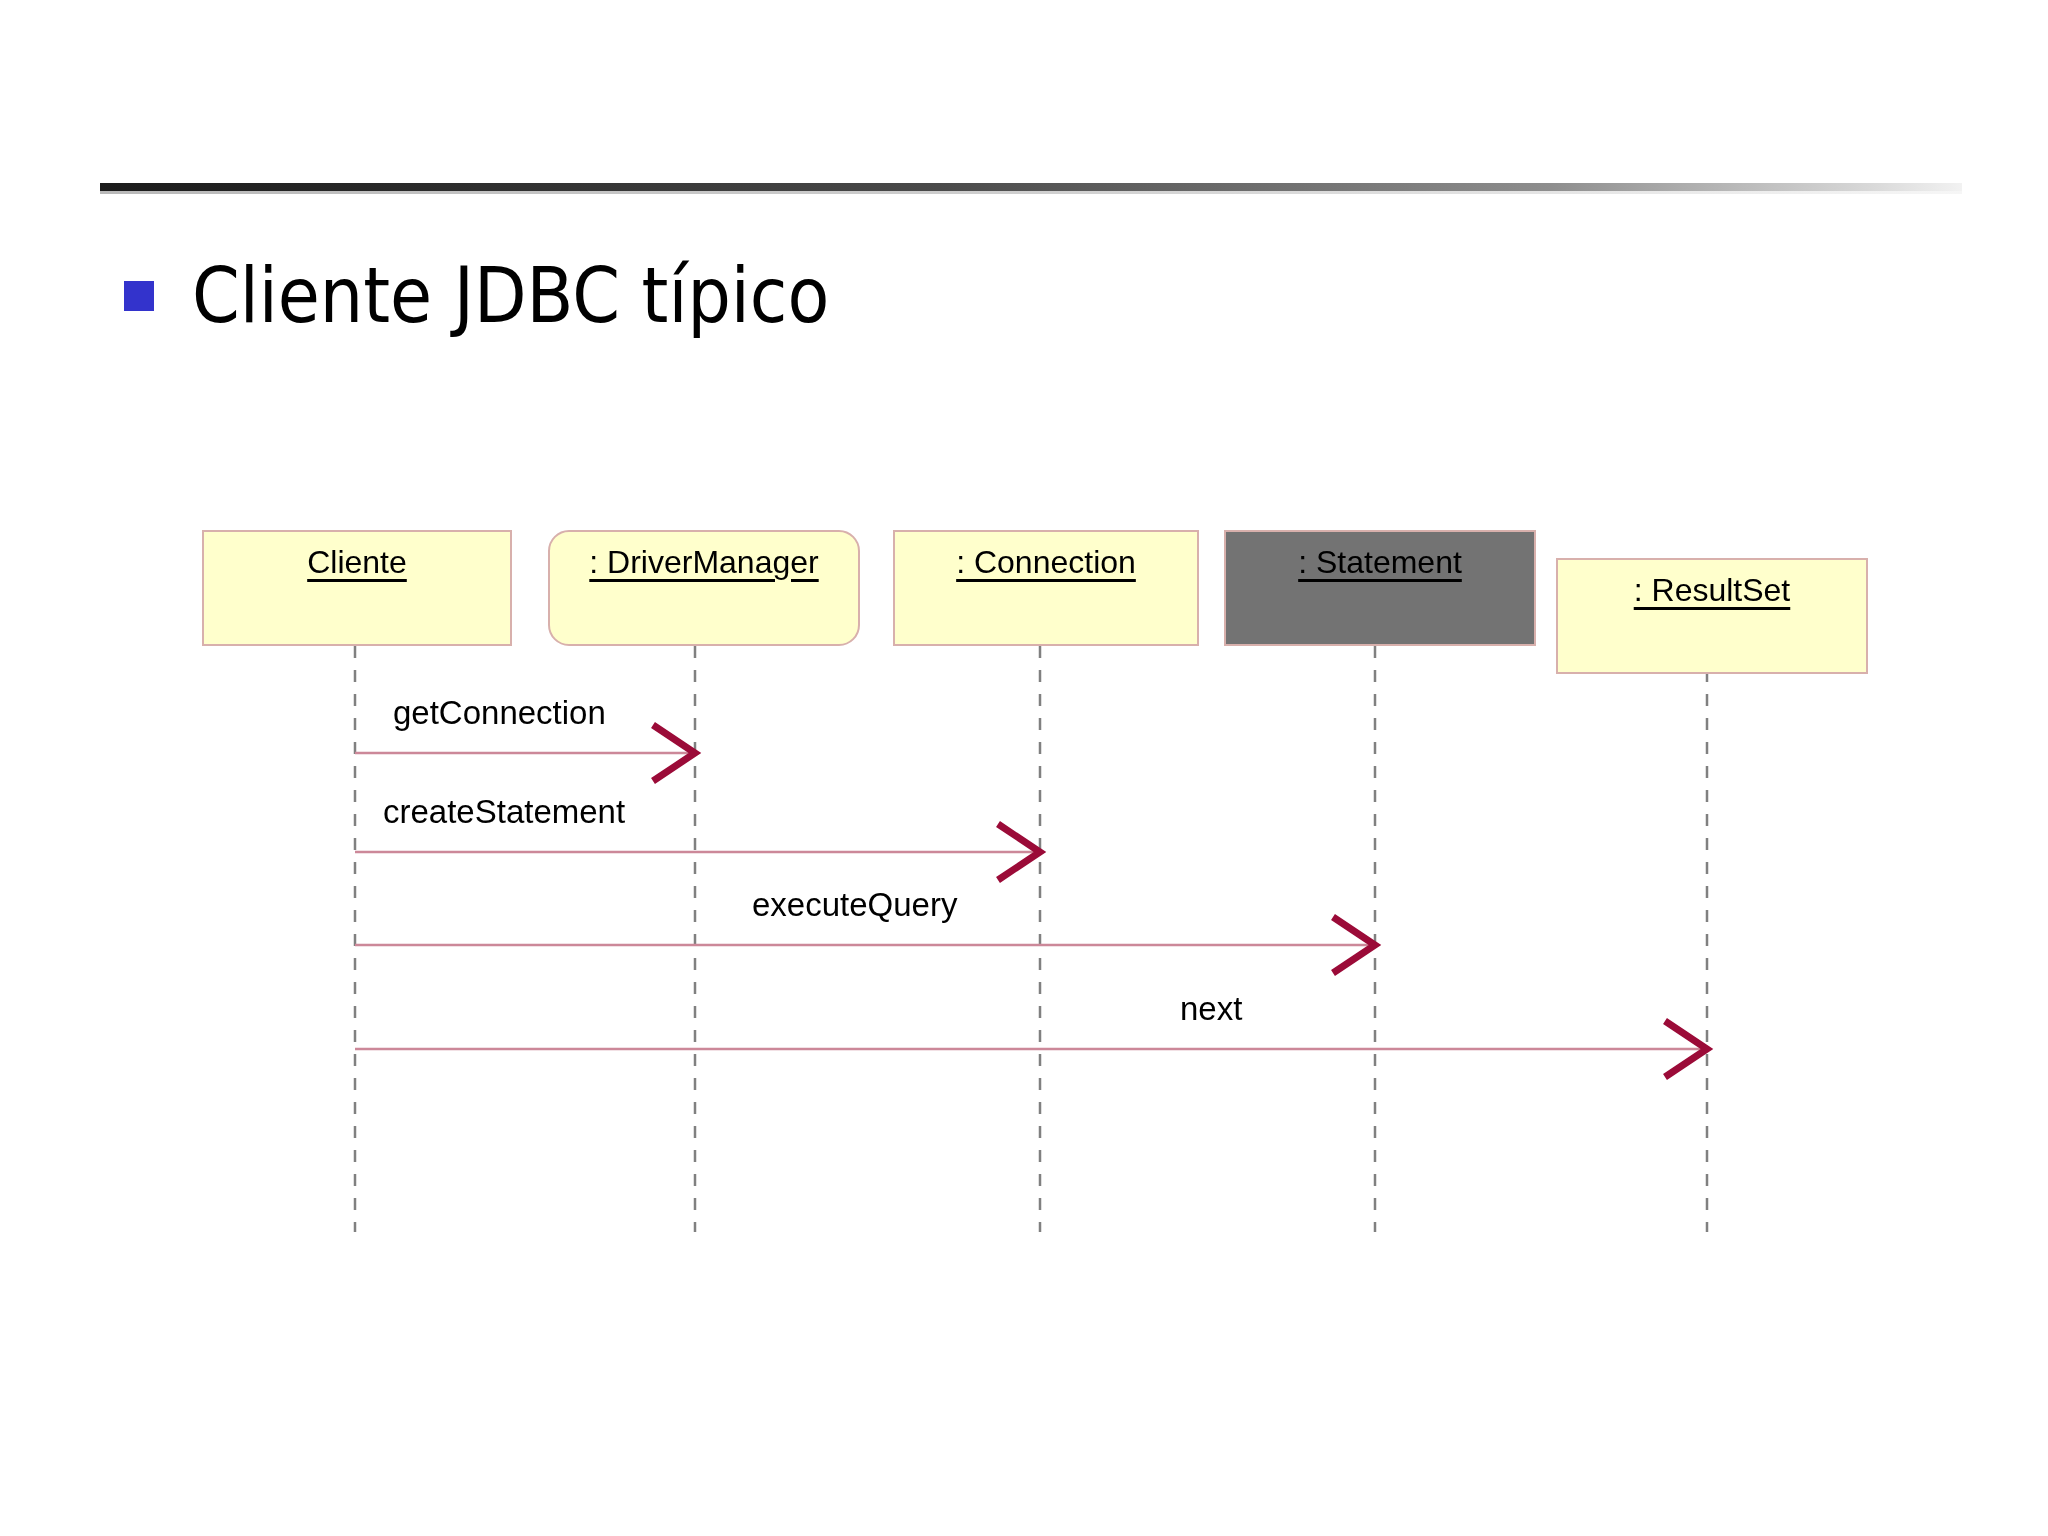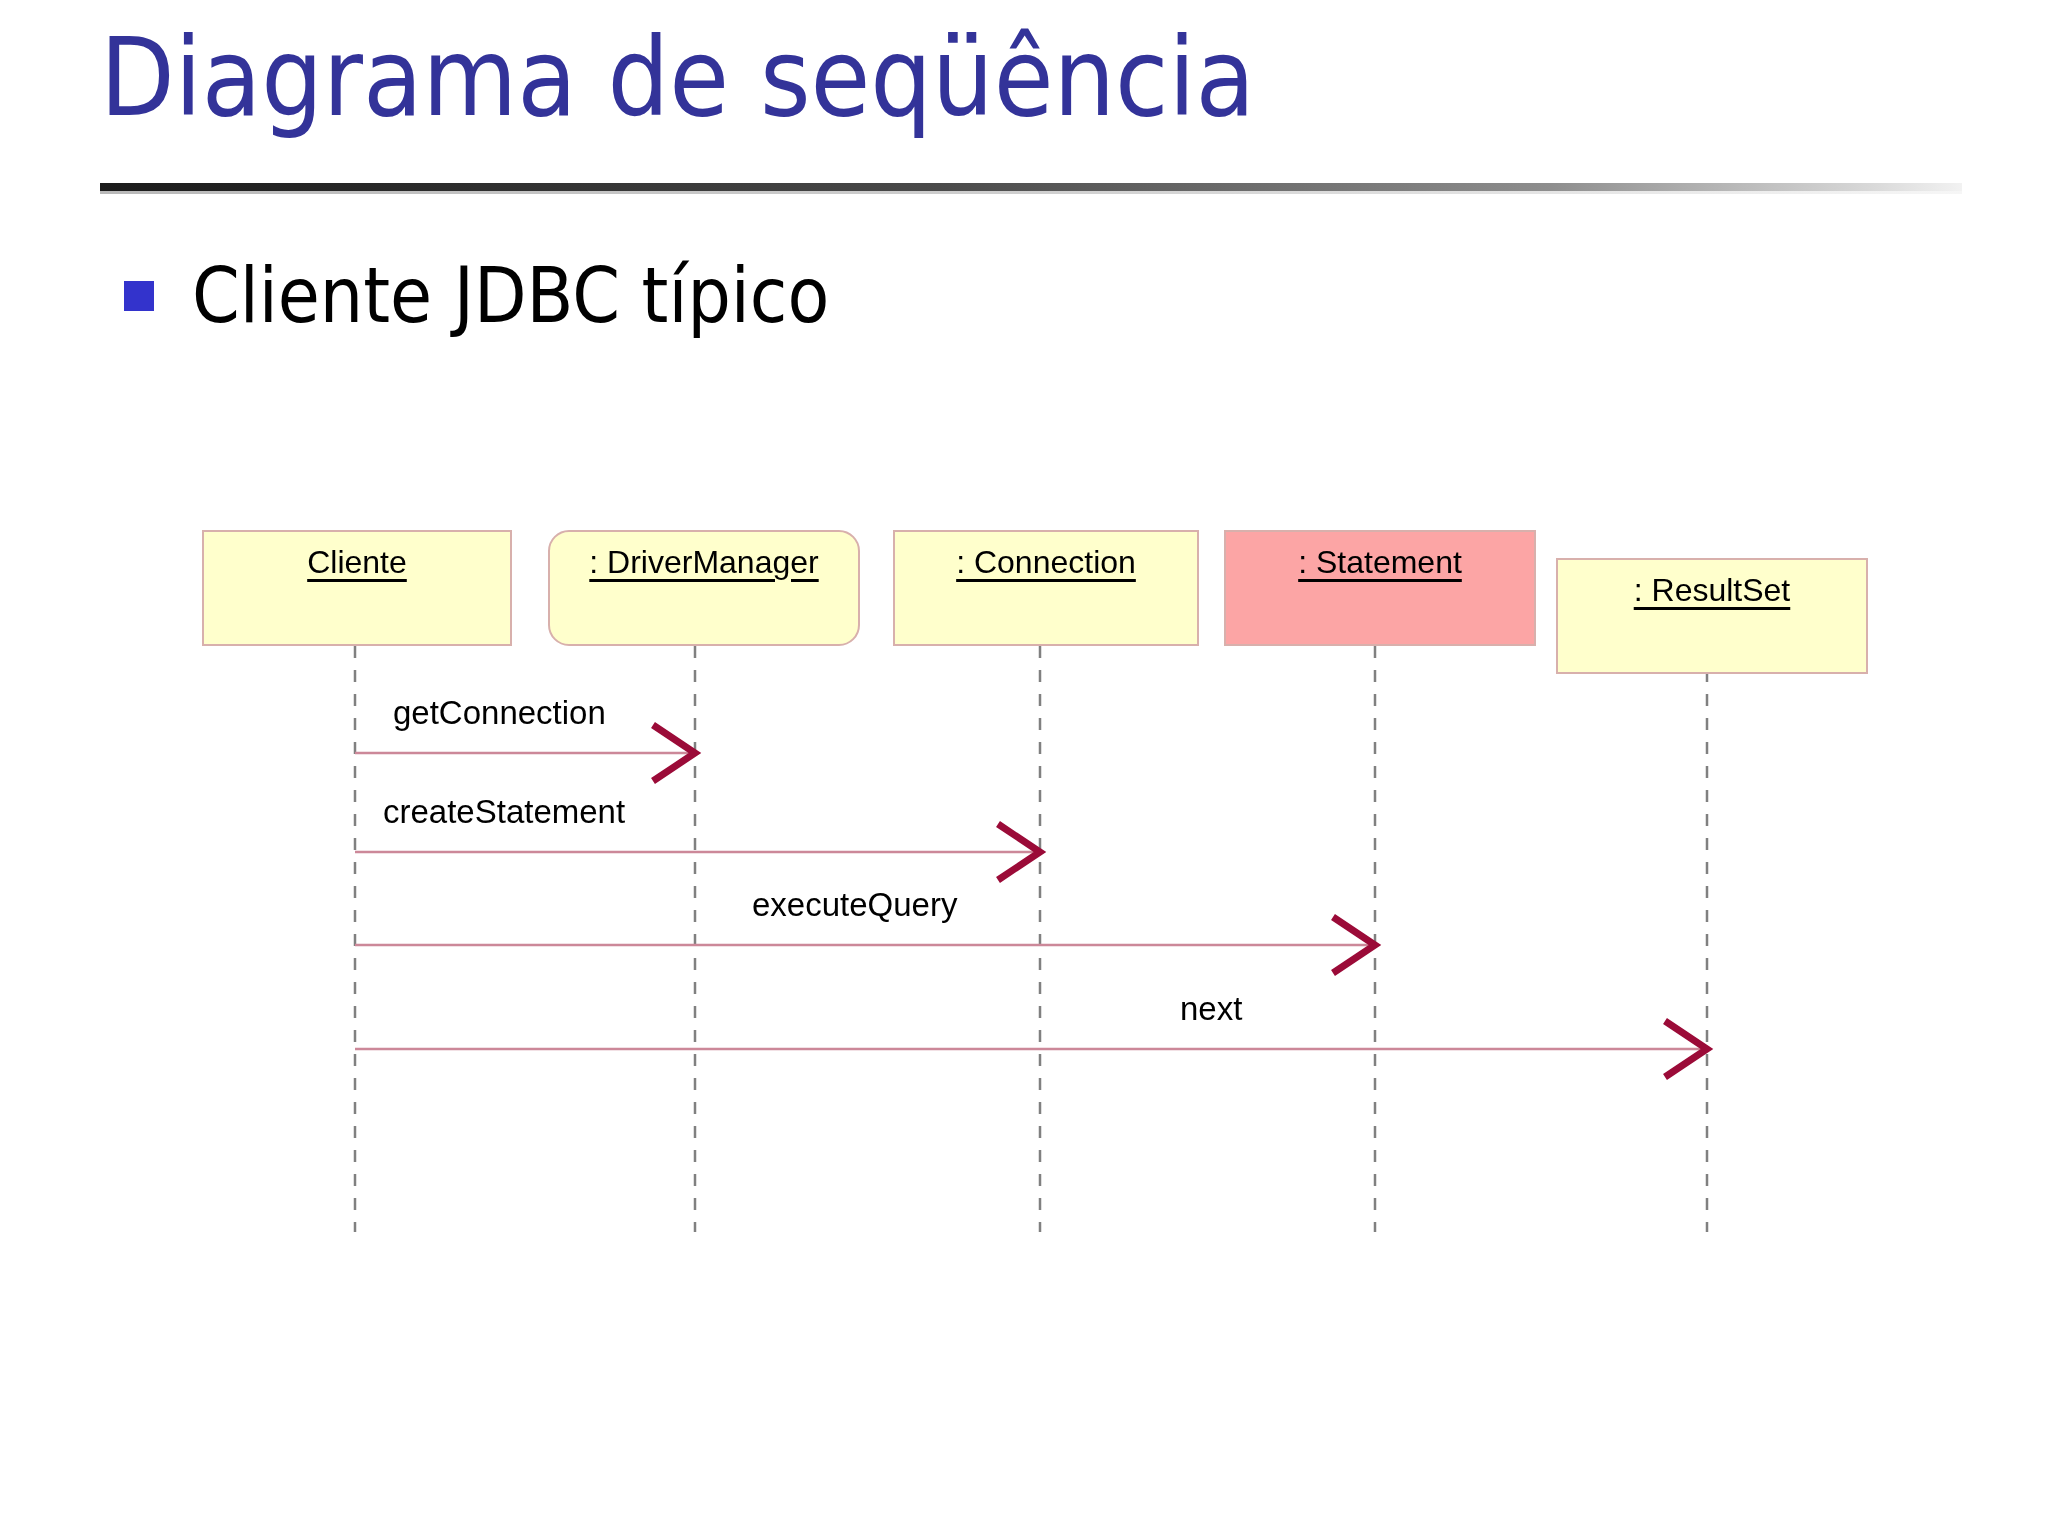--- a/index.html
+++ b/index.html
@@ -119,21 +119,20 @@
     font-size: 33px;
     color: #000000;
     white-space: nowrap;
   }
 </style>
 </head>
 <body>
 
 <div id="slide">
 
-  <div id="slide-title">Diagrama de seqüência</div>
 
 
   <div id="title-rule"></div>
   <div id="title-rule-hi"></div>
 
   <div id="bullet-row">
     <div id="bullet-square"></div>
     <div id="bullet-text">Cliente JDBC típico</div>
   </div>
 
@@ -161,21 +160,21 @@
     <div id="boxes-layer">
         <div class="lifeline-box" style="left: 202px; top: 530px; width: 310px; height: 116px; background: rgb(255, 255, 204); border-color: rgb(216, 176, 172);">
           <div class="lifeline-label">Cliente</div>
         </div>
         <div class="lifeline-box" style="left: 548px; top: 530px; width: 312px; height: 116px; background: rgb(255, 255, 204); border-color: rgb(216, 176, 172); border-radius: 21px;">
           <div class="lifeline-label">: DriverManager</div>
         </div>
         <div class="lifeline-box" style="left: 893px; top: 530px; width: 306px; height: 116px; background: rgb(255, 255, 204); border-color: rgb(216, 176, 172);">
           <div class="lifeline-label">: Connection</div>
         </div>
-        <div class="lifeline-box" style="left: 1224px; top: 530px; width: 312px; height: 116px; background: #fca5a5; border-color: rgb(216, 176, 172);">
+        <div class="lifeline-box" style="left: 1224px; top: 530px; width: 312px; height: 116px; background: #737373; border-color: rgb(216, 176, 172);">
           <div class="lifeline-label">: Statement</div>
         </div>
         <div class="lifeline-box" style="left: 1556px; top: 558px; width: 312px; height: 116px; background: rgb(255, 255, 204); border-color: rgb(216, 176, 172);">
           <div class="lifeline-label">: ResultSet</div>
         </div>
       </div>
     <div id="labels-layer">
         <div class="msg-label" style="left: 393px; top: 694px;">getConnection</div>
         <div class="msg-label" style="left: 383px; top: 793px;">createStatement</div>
         <div class="msg-label" style="left: 752px; top: 886px;">executeQuery</div>

